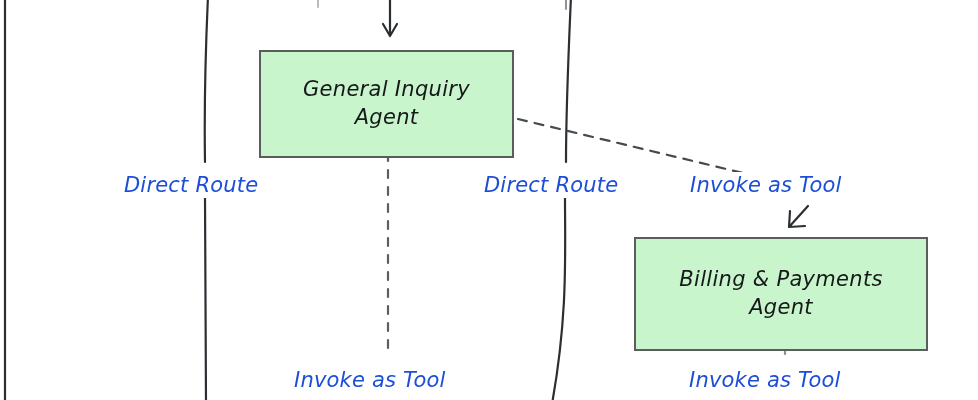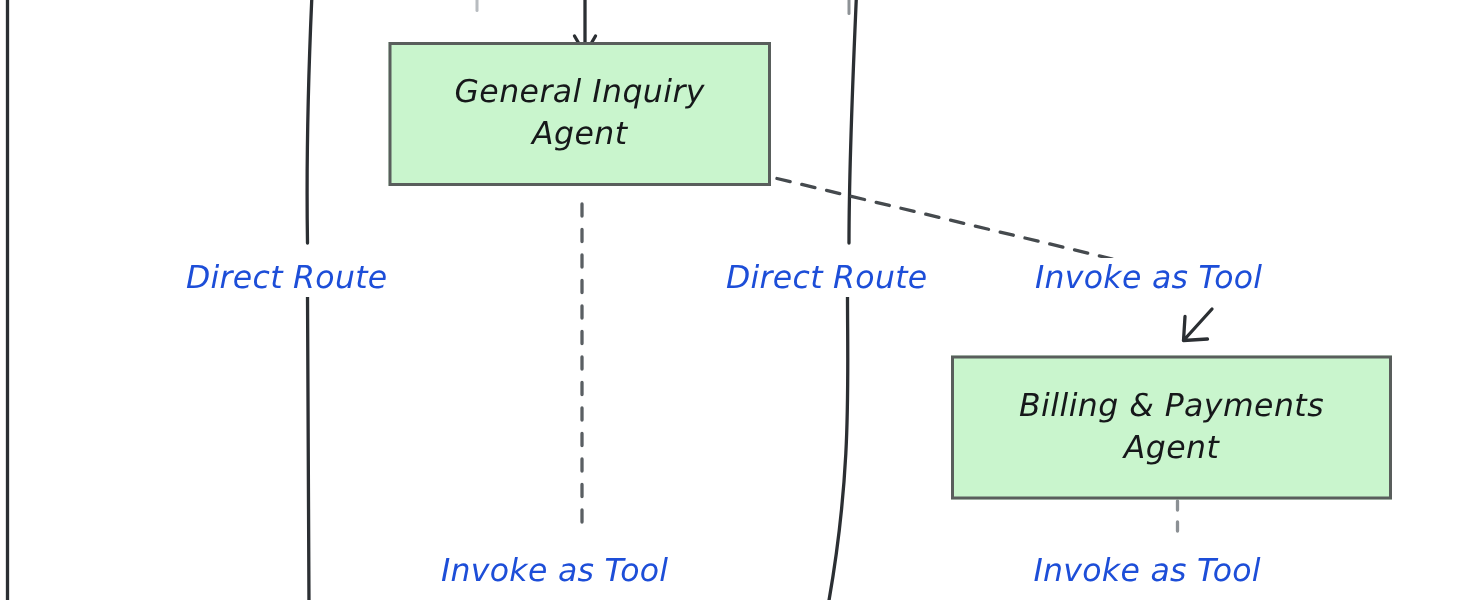--- a/index.html
+++ b/index.html
@@ -80,26 +80,26 @@
 
     <path d="M 518 119 L 793 185" fill="none" stroke="#454a4e" stroke-width="2.2" stroke-linecap="round" stroke-dasharray="9 8"></path>
 
     <path d="M 808 206 L 789 227 L 805 226 M 789 227 L 790 211" fill="none" stroke="#2b2f33" stroke-width="2.2" stroke-linecap="round" stroke-linejoin="round"></path>
 
     <path d="M 388 136 L 388 356" fill="none" stroke="#5a5f63" stroke-width="2.2" stroke-linecap="round" stroke-dasharray="8 9"></path>
 
     <path d="M 785 334 L 785 357" fill="none" stroke="#8b9094" stroke-width="2.2" stroke-linecap="round" stroke-dasharray="6 8"></path>
   </svg>
 
-  <div class="node-box" style="left:259px; top:28px; width:255px; height:96px;">
+  <div class="node-box" style="left:259px; top:50px; width:255px; height:108px;">
     <span class="node-label">General Inquiry
 Agent</span>
   </div>
 
-  <div class="node-box" style="left:634px; top:237px; width:294px; height:96px;">
+  <div class="node-box" style="left:634px; top:237px; width:294px; height:114px;">
     <span class="node-label">Billing &amp; Payments
 Agent</span>
   </div>
 
   <div class="edge-label" style="left:119px; top:172px;">Direct Route</div>
 
   <div class="edge-label" style="left:479px; top:172px;">Direct Route</div>
 
   <div class="edge-label" style="left:685px; top:172px;">Invoke as Tool</div>
 

